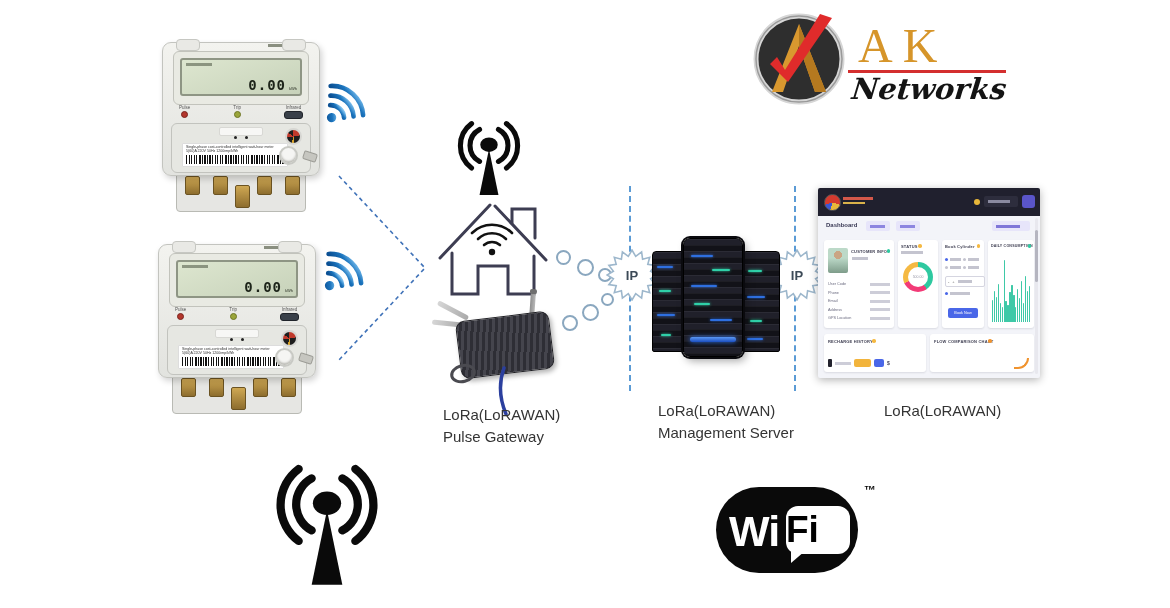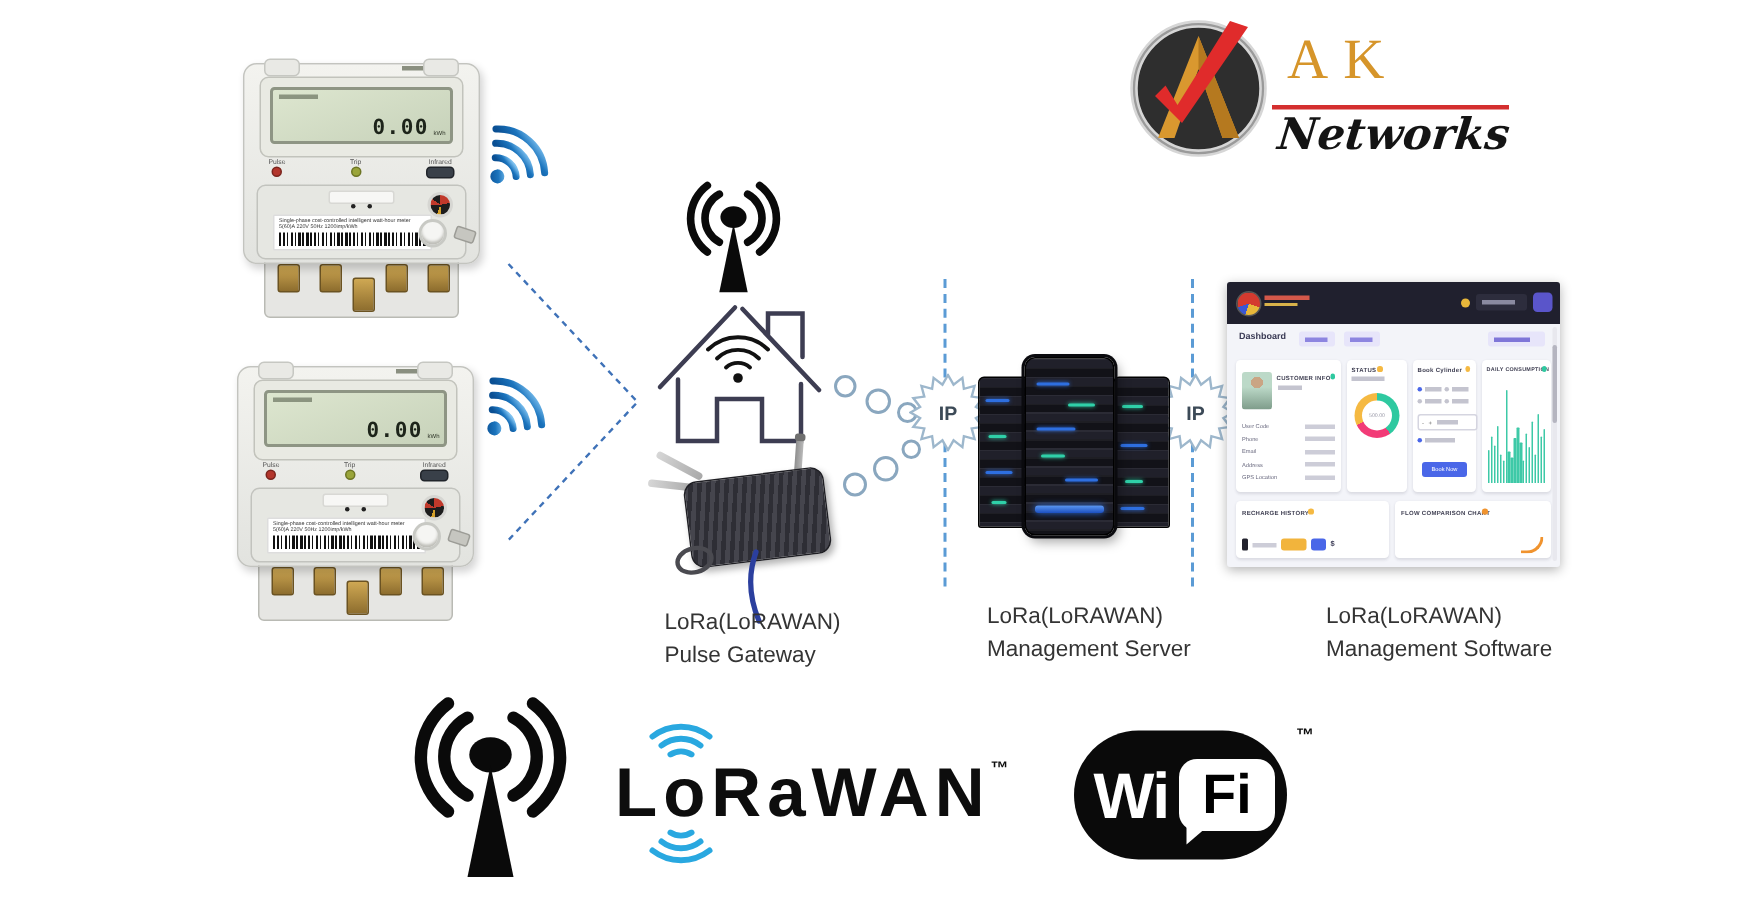--- a/index.html
+++ b/index.html
@@ -3,21 +3,21 @@
 <meta charset="utf-8">
 <style>
   html,body{margin:0;padding:0;background:#fff;}
   #stage{position:relative;width:1170px;height:608px;background:#fff;overflow:hidden;
          font-family:"Liberation Sans",sans-serif;}
   .abs{position:absolute;}
 
   
   .ak-logo{left:752px;top:12px;width:310px;height:96px;}
   .ak-ak{position:absolute;left:106px;top:6px;font-family:"Liberation Serif",serif;
-         font-size:38px;color:#d6952a;letter-spacing:10px;font-weight:400;}
+         font-size:48px;color:#d6952a;letter-spacing:10px;font-weight:400;}
   .ak-underline{position:absolute;left:96px;top:58px;width:158px;height:3px;background:#d42f2f;}
   .ak-networks{position:absolute;left:100px;top:60px;font-family:"DejaVu Serif",serif;
          font-style:italic;font-weight:bold;font-size:29px;color:#141414;transform:skewX(-6deg);}
 
   
   .meter{position:absolute;width:158px;height:170px;}
   .m-ear{position:absolute;width:22px;height:10px;top:-3px;background:#e9e9e5;
          border:1px solid #c6c7c2;border-radius:4px;z-index:3;}
   .m-body{position:absolute;left:0;right:0;top:0;height:132px;z-index:2;
          background:linear-gradient(180deg,#f3f3ef,#e2e3df);border:1px solid #c3c4bf;
@@ -178,21 +178,21 @@
   
   .big-antenna{left:268px;top:458px;}
   .lorawan{left:410px;top:505px;font-weight:bold;font-size:46px;letter-spacing:4px;
         color:#0d0d0d;line-height:1;}
   .lorawan .tm{font-size:12px;letter-spacing:0;vertical-align:28px;}
   .lw-arcs{position:absolute;}
   .wifi-logo{left:716px;top:485px;width:164px;height:92px;}
   .w-blob{position:absolute;left:0;top:2px;width:142px;height:86px;background:#0a0a0a;border-radius:44px;}
   .w-wi{position:absolute;left:13px;top:22px;font-weight:bold;font-size:43px;color:#fff;letter-spacing:-1px;}
   .w-fibox{position:absolute;left:70px;top:21px;width:64px;height:48px;background:#fff;border-radius:12px;
-        display:flex;align-items:center;justify-content:center;font-weight:bold;font-size:37px;color:#000;}
+        display:flex;align-items:center;font-weight:bold;font-size:37px;color:#000;}
   .w-fibox::after{content:"";position:absolute;left:5px;bottom:-9px;width:0;height:0;
         border-top:12px solid #fff;border-right:14px solid transparent;}
   .w-tm{position:absolute;left:148px;top:-2px;font-size:12px;font-weight:bold;color:#0a0a0a;}
 </style>
 </head>
 <body>
 
 <div id="stage">
 
   <svg width="0" height="0" style="position:absolute">
@@ -561,44 +561,26 @@
   <div class="cap" style="left:443px;top:404px">
     <div>LoRa(LoRAWAN)</div>
       <div>Pulse Gateway</div>
   </div>
   <div class="cap" style="left:658px;top:400px">
     <div>LoRa(LoRAWAN)</div>
       <div>Management Server</div>
   </div>
   <div class="cap" style="left:884px;top:400px">
     <div>LoRa(LoRAWAN)</div>
-      <div>Management Software</div>
   </div>
 
   <svg class="abs big-antenna" width="118" height="140" viewBox="0 0 100 110">
     <use href="#antenna-sym"></use>
   </svg>
 
-  <div class="abs lorawan">
-    <span>LoRaWAN</span><span class="tm">™</span>
-    <svg class="lw-arcs" style="left:20px;top:-24px" width="48" height="24">
-      <g fill="none" stroke="#29a8e0" stroke-width="4" stroke-linecap="round">
-        <path d="M17,22 A13,13 0 0 1 31,22"></path>
-        <path d="M11,16 A21,21 0 0 1 37,16"></path>
-        <path d="M5,10 A31,31 0 0 1 43,10"></path>
-      </g>
-    </svg>
-    <svg class="lw-arcs" style="left:20px;top:48px" width="48" height="24">
-      <g fill="none" stroke="#29a8e0" stroke-width="4" stroke-linecap="round">
-        <path d="M17,2 A13,13 0 0 0 31,2"></path>
-        <path d="M11,8 A21,21 0 0 0 37,8"></path>
-        <path d="M5,14 A31,31 0 0 0 43,14"></path>
-      </g>
-    </svg>
-  </div>
 
   <div class="abs wifi-logo">
     <div class="w-blob"></div>
     <span class="w-wi">Wi</span>
     <div class="w-fibox">
         <span>Fi</span>
       </div>
     <span class="w-tm">™</span>
   </div>
 

